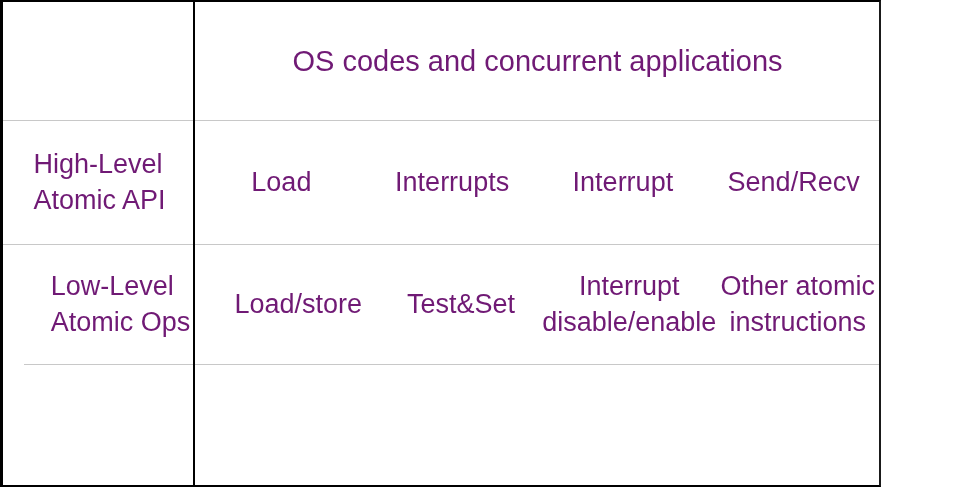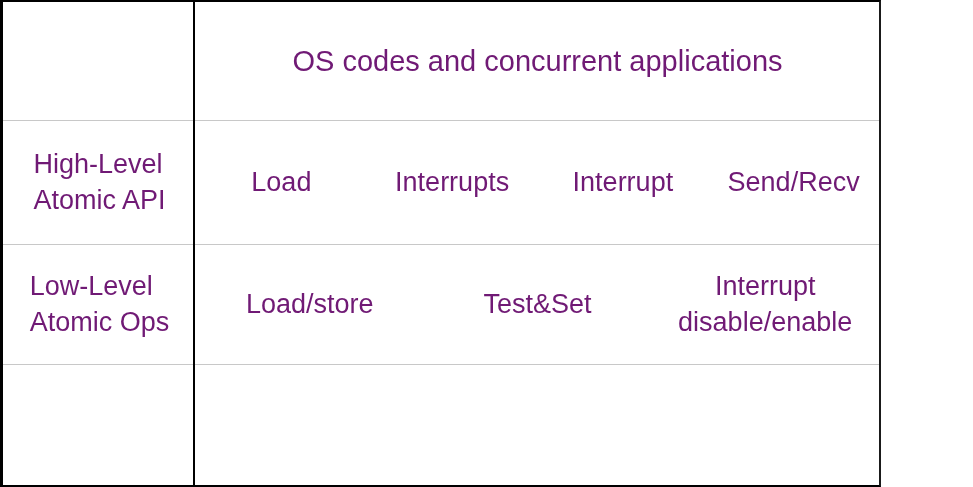--- a/index.html
+++ b/index.html
@@ -23,21 +23,21 @@
     display: flex;
     flex-direction: column;
   }
   .row {
     display: flex;
     box-sizing: border-box;
     border-bottom: 1px solid #c8c8c8;
   }
   .row-1 { height: 119px; }
   .row-2 { height: 124px; }
-  .row-3 { height: 120px; }
+  .row-3 { height: 120px; margin-left: 21px; }
   .row-4 { flex: 1; border-bottom: none; }
   .left-cell {
     flex: 0 0 193px;
     width: 193px;
     display: flex;
     align-items: center;
     justify-content: center;
     text-align: left;
     font-size: 27px;
     line-height: 1.32;
@@ -92,20 +92,22 @@
     </div>
 
     <div class="row row-3">
       <div class="left-cell">Low-Level
 Atomic Ops</div>
       <div class="right-region">
         <div class="cell">Load/store</div>
         <div class="cell">Test&amp;Set</div>
         <div class="cell">Interrupt
 disable/enable</div>
+        <div class="cell">Other atomic
+instructions</div>
       </div>
     </div>
 
     <div class="row row-4">
       <div class="left-cell"></div>
       <div class="right-region">
       </div>
     </div>
 
   </div>

